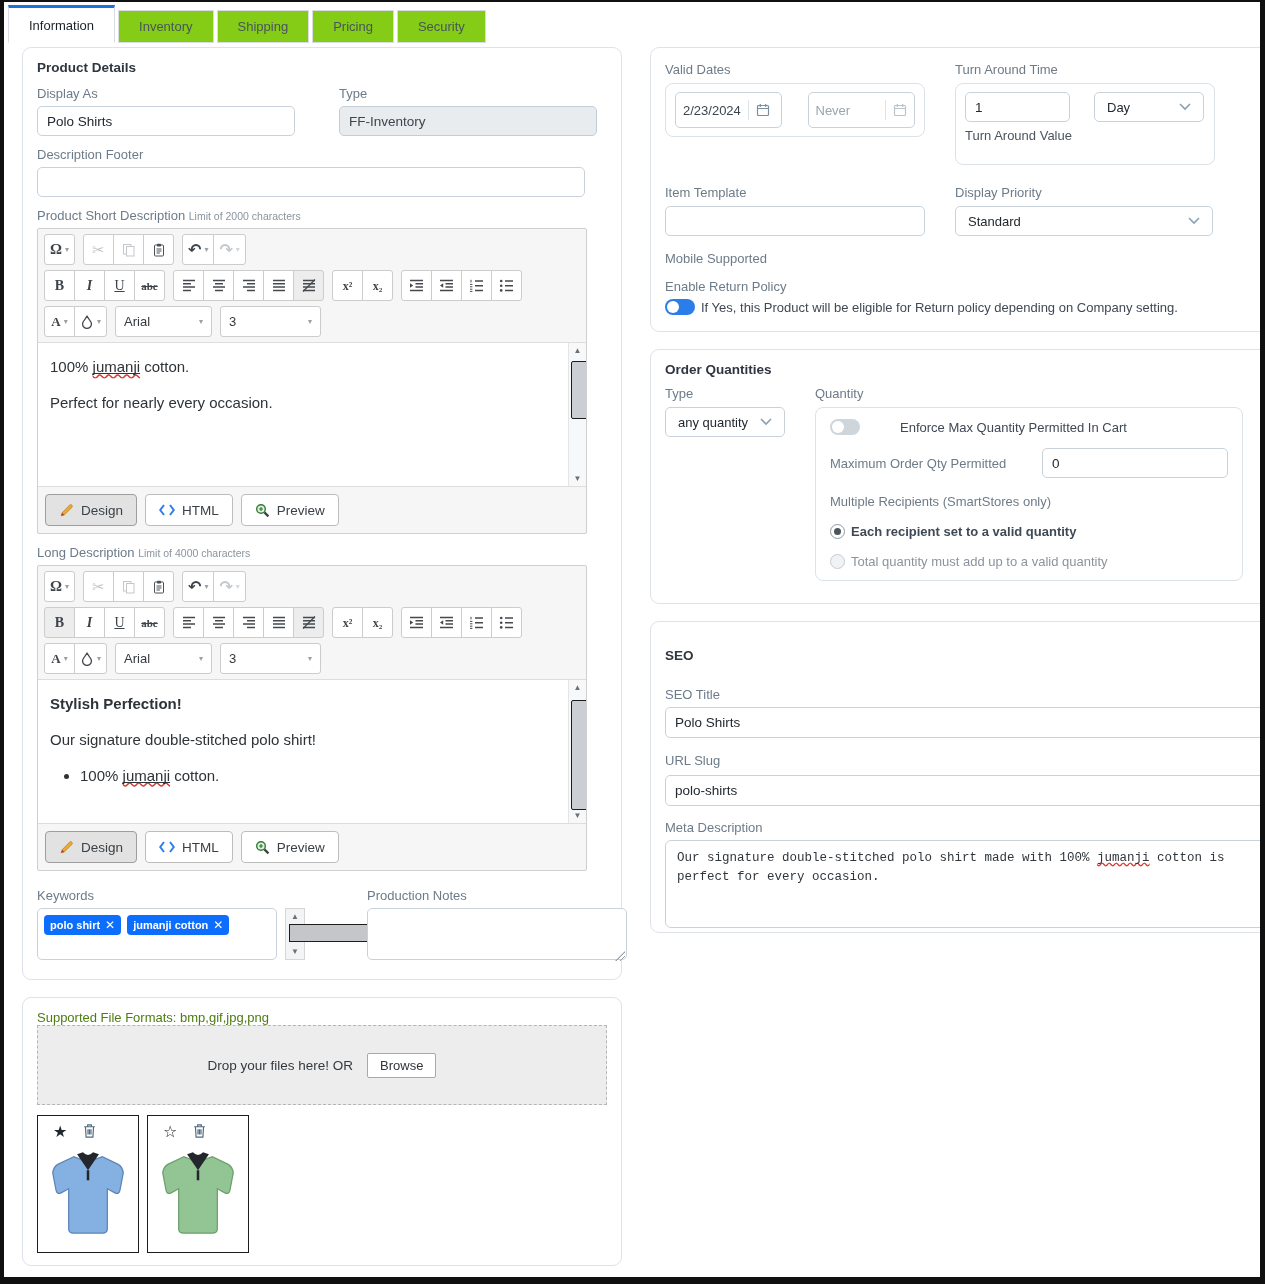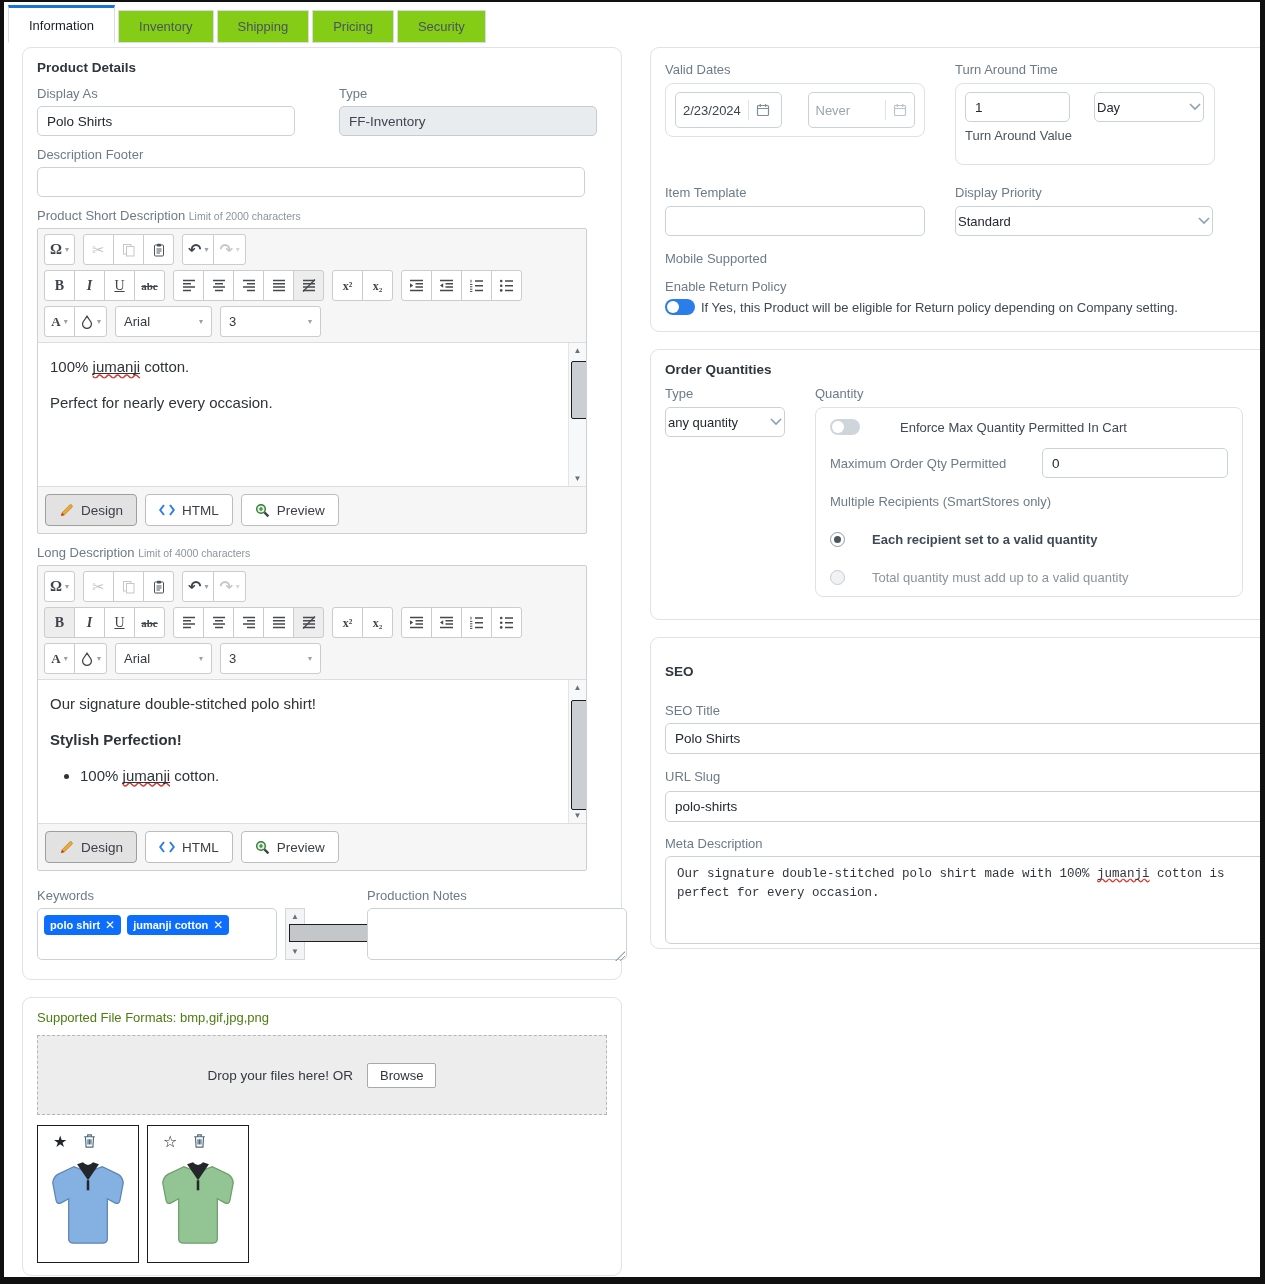--- a/index.html
+++ b/index.html
@@ -72,51 +72,51 @@
   .pill .x{cursor:pointer;font-size:12px;line-height:1;}
   .kw-sb{width:20px;height:52px;border:1px solid #d6d6d6;background:#f3f4f5;margin-left:8px;position:relative;box-sizing:border-box;}
   .kw-sb .arr{position:absolute;left:0;right:0;text-align:center;font-size:8px;color:#6b7075;}
   .kw-sb .thumb{position:absolute;left:3px;right:3px;top:15px;height:18px;background:#c3c7ca;}
   .ta{box-sizing:border-box;width:260px;height:52px;border:1px solid #c9d2da;border-radius:5px;resize:none;
     font:13px "Liberation Sans",sans-serif;padding:6px;position:relative;outline:none;}
   .grip{position:absolute;right:2px;bottom:2px;width:10px;height:10px;
     background:repeating-linear-gradient(135deg,#9aa2a9 0 1px,transparent 1px 3.4px);
     clip-path:polygon(100% 0,100% 100%,0 100%);}
   
-  .dropzone{margin-top:10px;height:78px;background:#ededed;border:1px dashed #b5b5b5;display:flex;align-items:center;justify-content:center;gap:14px;color:#33393f;font-size:13.5px;}
+  .dropzone{height:78px;background:#ededed;border:1px dashed #b5b5b5;display:flex;align-items:center;justify-content:center;gap:14px;color:#33393f;font-size:13.5px;}
   .browse{background:#fff;border:1px solid #a9a9a9;border-radius:2px;padding:4px 12px;font-size:13px;color:#2f353b;cursor:pointer;}
   .thumbs{display:flex;gap:8px;margin-top:10px;}
   .thumb{width:102px;height:138px;border:1.5px solid #1d1d1d;background:#fff;box-sizing:border-box;padding:5px 6px;}
   .thumb .icons{display:flex;gap:15px;align-items:center;padding-left:9px;height:20px;}
   .star-f::before{content:"★";font-size:16px;color:#20262c;}
   .star-o::before{content:"☆";font-size:16px;color:#20262c;}
   .shirt{display:block;margin:4px auto 0;}
   
   .pairlbls{display:flex;}
   .pairlbls .lbl{width:290px;margin-top:2px;}
   .subbox{border:1px solid #dbe2e8;border-radius:8px;box-sizing:border-box;}
   .vd-box{width:260px;height:54px;display:flex;align-items:center;gap:26px;padding:0 9px;}
   .dinput{display:flex;align-items:center;height:36px;border:1px solid #c9d2da;border-radius:5px;padding:0 7px;gap:7px;box-sizing:border-box;background:#fff;}
   .dinput .dv{width:1px;height:20px;background:#dfe3e7;}
   .muted{color:#9aa5ad;}
   .tat-box{width:260px;height:82px;padding:8px 9px;margin-left:30px;}
   .tat-top{display:flex;gap:24px;}
-  .chevsel{display:flex;align-items:center;justify-content:space-between;border:1px solid #c9d2da;border-radius:5px;height:30px;padding:0 2px;box-sizing:border-box;background:#fff;color:#23292f;cursor:pointer;}
+  .chevsel{display:flex;align-items:center;justify-content:space-between;border:1px solid #c9d2da;border-radius:5px;height:30px;padding:0 12px;box-sizing:border-box;background:#fff;color:#23292f;cursor:pointer;}
   .togrow{display:flex;align-items:center;gap:6px;margin-top:3px;color:#3f4854;}
   .tog{width:30px;height:16px;border-radius:8px;background:#2b7de9;position:relative;flex:none;cursor:pointer;}
   .tog::after{content:"";position:absolute;left:2px;top:2px;width:12px;height:12px;border-radius:50%;background:#fff;}
   .tog.off{background:#cfd6db;}
   .radio{width:15px;height:15px;border-radius:50%;border:1px solid #8f9aa4;background:#fff;position:relative;flex:none;cursor:pointer;box-sizing:border-box;}
   .radio.sel::after{content:"";position:absolute;inset:3px;border-radius:50%;background:#4c555e;}
   .radio.unsel{background:#f1f2f3;border-color:#c6cbd0;}
   .qty-row{display:flex;}
   .qty-box{width:428px;padding:11px 14px;margin-left:30px;}
   .maxqty{display:flex;align-items:center;justify-content:space-between;margin-top:13px;}
   .maxqty .inp{width:186px;}
-  .radios .radiorow{display:flex;align-items:center;gap:27px;margin-top:23px;}
+  .radios .radiorow{display:flex;align-items:center;gap:6px;margin-top:15px;}
   .bold-opt{font-weight:bold;color:#3f4a56;}
   .grey-opt{color:#8b949c;}
   .info{position:absolute;cursor:pointer;}
   .seo-card{position:relative;}
   .lblrow{display:flex;align-items:center;justify-content:space-between;}
   .meta{box-sizing:border-box;width:100%;height:88px;border:1px solid #c9d2da;border-radius:6px;padding:8px 11px;
     font:12.5px "Liberation Mono","DejaVu Sans Mono",monospace;color:#30363c;line-height:1.5;position:relative;}
 </style>
 </head>
 <body>
@@ -474,22 +474,22 @@
               <span>Arial</span>
               <span class="caret">▾</span>
             </div>
           <div class="tsel" style="width:101px">
               <span>3</span>
               <span class="caret">▾</span>
             </div>
         </div>
         <div class="ed-body">
           <div class="ed-text">
+            <p style="font-weight:bold">Stylish Perfection!</p>
             <p>Our signature double-stitched polo shirt!</p>
-            <p style="font-weight:bold">Stylish Perfection!</p>
             <ul>
                 <li><span>100% </span><span class="squiggle"><span class="usolid">jumanji</span></span><span> cotton.</span></li>
               </ul>
           </div>
           <div class="sbar">
               <span class="arr up">▲</span>
               <span class="thumb" style="top:20px;height:110px"></span>
               <span class="arr down">▼</span>
             </div>
         </div>

